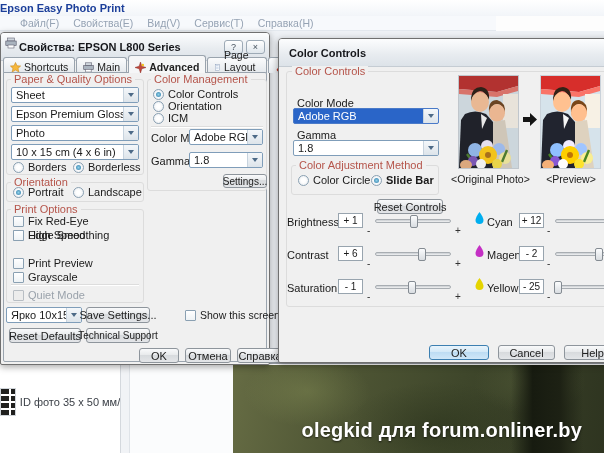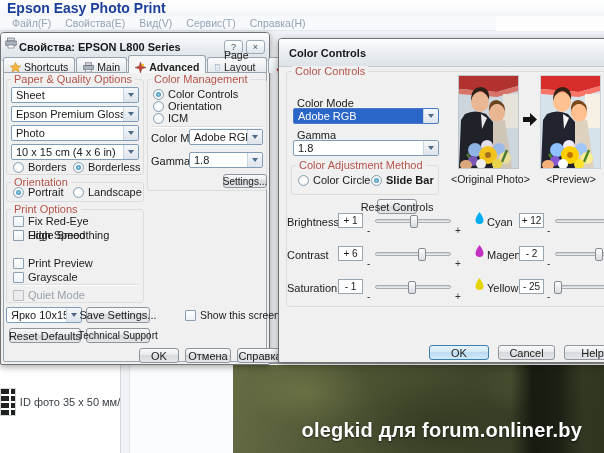--- a/index.html
+++ b/index.html
@@ -6,24 +6,24 @@
   html,body { width:604px; height:453px; }
   body {
     position:relative; overflow:hidden; background:#fdfdfd;
     font-family:"Liberation Sans", sans-serif; font-size:11px; color:#1a1a1a;
   }
   .a { position:absolute; }
 
   
   .app-titlebar { left:0; top:0; width:604px; height:16px;
     background:linear-gradient(#ffffff,#f2f5f9); display:flex; align-items:center; }
-  .app-title { margin-left:7px; font-weight:bold; font-size:14px; color:#1c3f9a; }
+  .app-title { font-weight:bold; font-size:11px; color:#1c3f9a; }
   .app-menubar { left:0; top:16px; width:496px; height:15px;
     background:#f7f9fc; border-bottom:1px solid #e3e8ee;
-    display:flex; align-items:center; gap:14px; padding-left:12px;
+    display:flex; align-items:center; gap:14px; padding-left:20px;
     color:#96a3b4; font-size:10.5px; }
   .app-body { left:0; top:31px; width:604px; height:422px; background:#eef1f5; }
 
   
   .bottom-strip { left:0; top:363px; width:604px; height:90px; background:#fff; border-top:1px solid #9aa0a8; }
   .list-panel { left:0; top:364px; width:120px; height:89px; background:#fff; overflow:hidden; }
   .panel2 { left:120px; top:364px; width:113px; height:89px; background:#fbfcfd;
     border-left:1px solid #d4d8dd; box-shadow:inset 8px 0 0 #f1f3f6, inset 9px 0 0 #dfe3e8; }
   .list-item { position:absolute; left:0; display:flex; align-items:flex-start; gap:4px; width:120px; }
   .thumb1 { width:27px; height:17px; border:1px solid #9aa; background:
@@ -328,21 +328,21 @@
   <div class="grp" style="left:12px; top:126px; width:148px; height:30px;"></div>
   <span class="grp-title" style="left:17px; top:121px;">Color Adjustment Method</span>
   <div class="ctl-row" style="left:19px; top:135px;">
     <span class="radio"></span>
     <span>Color Circle</span>
   </div>
   <div class="ctl-row" style="left:92px; top:135px;font-weight:bold;">
     <span class="radio on"></span>
     <span>Slide Bar</span>
   </div>
-  <div class="btn" style="left:98px; top:160px; width:40px; height:15px;">Reset Controls</div>
+  <div class="btn" style="left:98px; top:160px; width:66px; height:15px;">Reset Controls</div>
 
   <div class="photo-frame" style="left:180px; top:37px;">
     <svg viewBox="0 0 59 92" width="59" height="92">
       <rect width="59" height="92" fill="#ccd6dc"></rect>
       <path d="M0,0 H59 V10 L38,16 L0,13 Z" fill="#b23230"></path>
       <path d="M0,13 L38,16 L59,10 V15 L38,21 L0,18 Z" fill="#d8736a"></path>
       <rect x="44" y="18" width="15" height="34" fill="#e8e3da"></rect>
       <path d="M12,22 Q13,11 22,11 Q31,12 30,24 Q26,15 21,15 Q15,16 12,26 Z" fill="#2e2118"></path>
       <ellipse cx="21" cy="26" rx="9" ry="10" fill="#e9b893"></ellipse>
       <path d="M30,36 Q29,24 38,24 Q47,26 46,38 Q44,28 38,28 Q32,28 30,40 Z" fill="#6b4422"></path>

